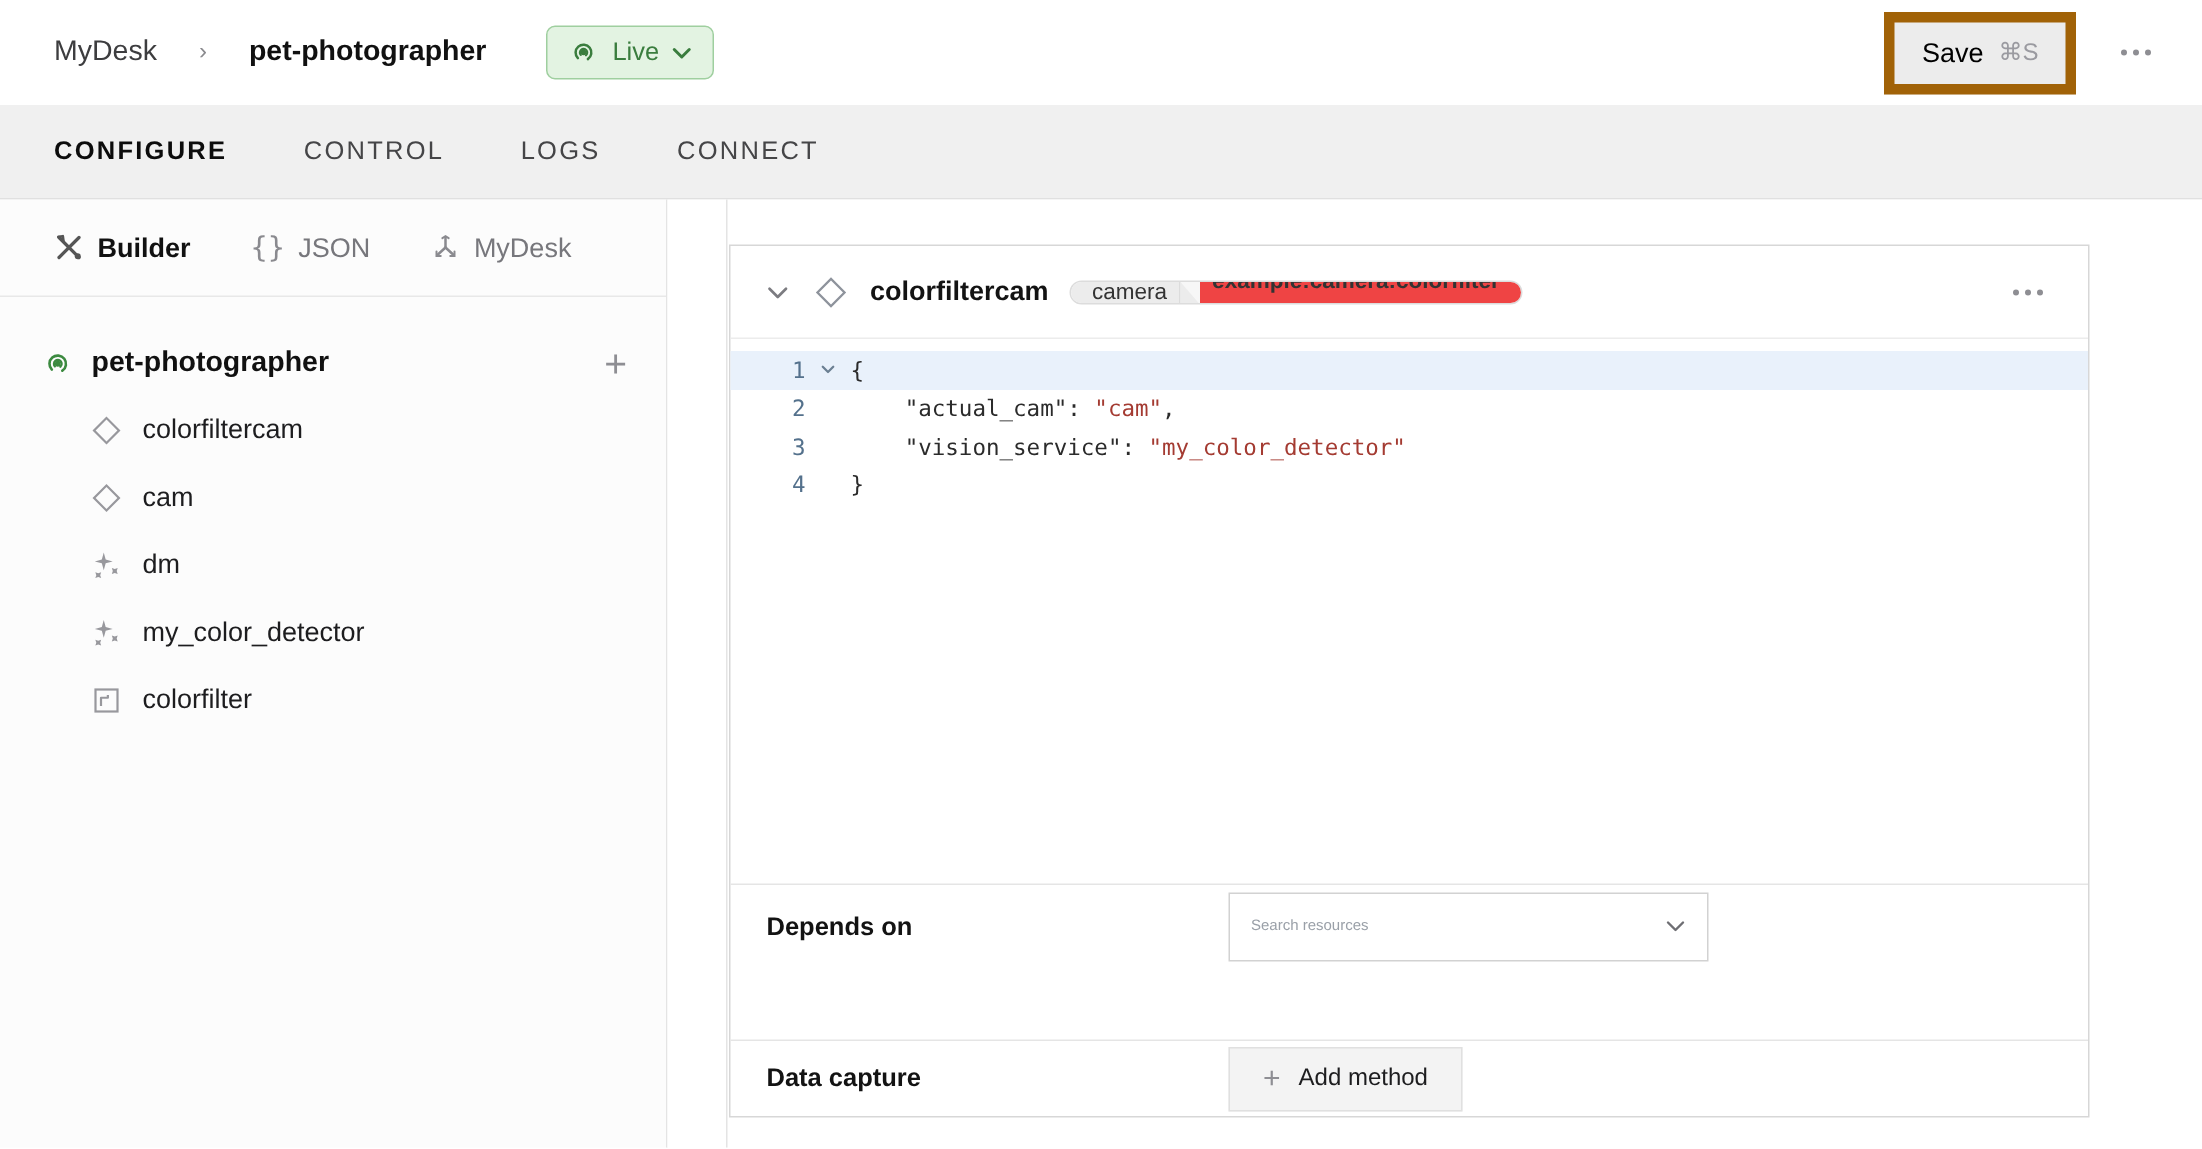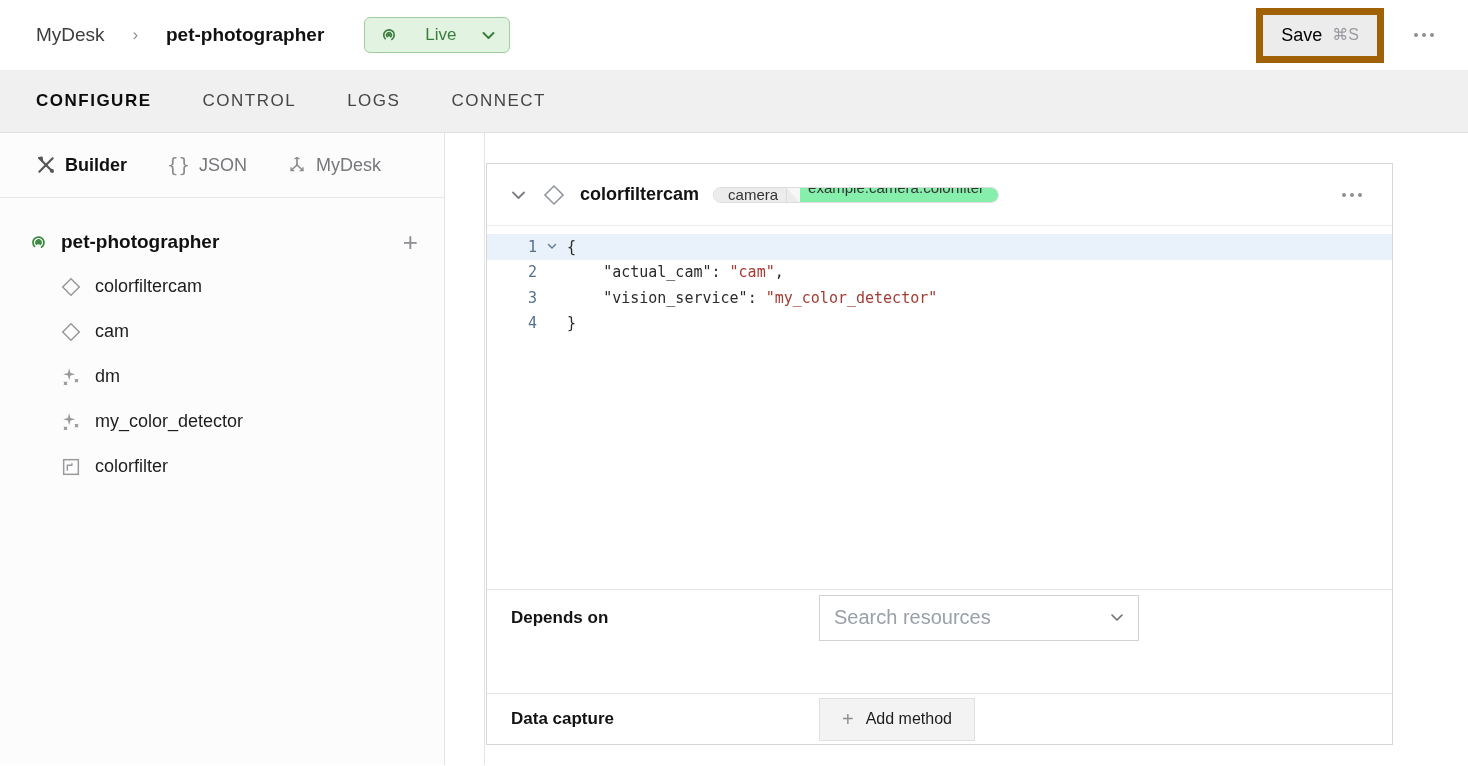--- a/index.html
+++ b/index.html
@@ -6,21 +6,21 @@
   html,body { width:1468px; height:766px; overflow:hidden; background:#fff;
     font-family:"Liberation Sans", sans-serif; color:#161616; }
   .mono { font-family:"DejaVu Sans Mono","Liberation Mono",monospace; }
 
   
   .app-header { height:70px; display:flex; align-items:center; background:#fff; padding:0 28px 0 36px; }
   .breadcrumb { display:flex; align-items:center; gap:28px; font-size:19px; }
   .crumb-parent { color:#3d3d3f; cursor:pointer; }
   .crumb-sep { color:#8a8a8e; font-size:16px; }
   .crumb-current { font-weight:bold; color:#111; }
-  .live-badge { margin-left:40px; display:flex; align-items:center; gap:26px;
+  .live-badge { margin-left:40px; display:flex; align-items:center; gap:9px;
     background:#e3f3e2; border:1px solid #9fcf9f; border-radius:6px;
     padding:7px 14px; color:#3a7d3e; font-size:17px; cursor:pointer; }
   .header-right { margin-left:auto; display:flex; align-items:center; gap:24px; }
   .save-btn { display:flex; align-items:flex-start; gap:10px; background:#ececec;
     border:7px solid #a16207; padding:10px 18px; font-size:18px; cursor:pointer; }
   .save-shortcut { color:#9a9aa0; font-size:16px; }
   .dots { display:flex; gap:4px; align-items:center; cursor:pointer; padding:6px; }
   .dots i { width:4px; height:4px; border-radius:50%; background:#8e8e93; }
 
   
@@ -59,21 +59,21 @@
   
   .card { position:absolute; left:41px; top:30px; width:907px; height:582px;
     border:1px solid #d7d7d7; background:#fff; display:flex; flex-direction:column; }
   .card-header { height:62px; display:flex; align-items:center; padding:0 24px;
     border-bottom:1px solid #ececec; flex:none; }
   .card-title { font-size:18px; font-weight:bold; margin:0 14px 0 14px; color:#131313; }
   .chev { color:#7c7c81; display:flex; align-items:center; cursor:pointer; }
   .badge-pill { display:flex; align-items:stretch; border:1px solid #dcdcdc;
     border-radius:15px; overflow:hidden; height:16px; font-size:15px; color:#333; }
   .badge-seg1 { background:#ececec; display:flex; align-items:center; padding:0 8px 0 14px; }
-  .badge-seg2 { background:#86efac; display:flex; align-items:center; padding:0 14px 16px 8px; }
+  .badge-seg2 { background:#ef4444; display:flex; align-items:center; padding:0 14px 16px 8px;font-weight:bold; }
   .badge-div { width:14px; background:#ececec; position:relative; }
   .badge-div:after { content:""; position:absolute; left:0; top:0; width:0; height:0;
     border-top:15px solid transparent; border-bottom:15px solid transparent;
     border-left:13px solid #ececec; z-index:2; }
   .badge-div { background:#f7f7f7; border-left:1px solid #dcdcdc; }
   .card-header .dots { margin-left:auto; }
 
   
   .editor { height:320px; flex:none; padding-top:8px;
     font-family:"DejaVu Sans Mono","Liberation Mono",monospace; font-size:15px; }
@@ -89,21 +89,21 @@
   .tok-str { color:#a43b32; }
 
   
   .section { border-top:1px solid #e5e5e5; display:flex; align-items:center;
     padding:0 24px; }
   .section.depends { height:105px;margin-top:43px; }
   .section.capture { height:95px;margin-top:48px; }
   .section-label { font-size:17px; font-weight:bold; color:#131313; width:308px; }
   .search-select { width:320px; height:46px; border:1px solid #d2d2d2; background:#fff;
     display:flex; align-items:center; padding:0 14px 0 14px; cursor:text; }
-  .search-select input { border:none; outline:none; flex:1; font-size:20px;
+  .search-select input { border:none; outline:none; flex:1; font-size:10px;
     font-family:"Liberation Sans",sans-serif; color:#14532d; background:transparent; }
   .search-select input::placeholder { color:#9aa0a8; }
   .add-method-btn { height:43px; background:#f3f3f3; border:1px solid #e0e0e0;
     display:flex; align-items:center; gap:12px; padding:0 22px; font-size:16px;
     color:#1d1d1f; cursor:pointer; }
   .plus-glyph { color:#8e8e93; font-size:20px; font-weight:300; line-height:1; }
 
   svg { display:block; }
 </style>
 </head>

